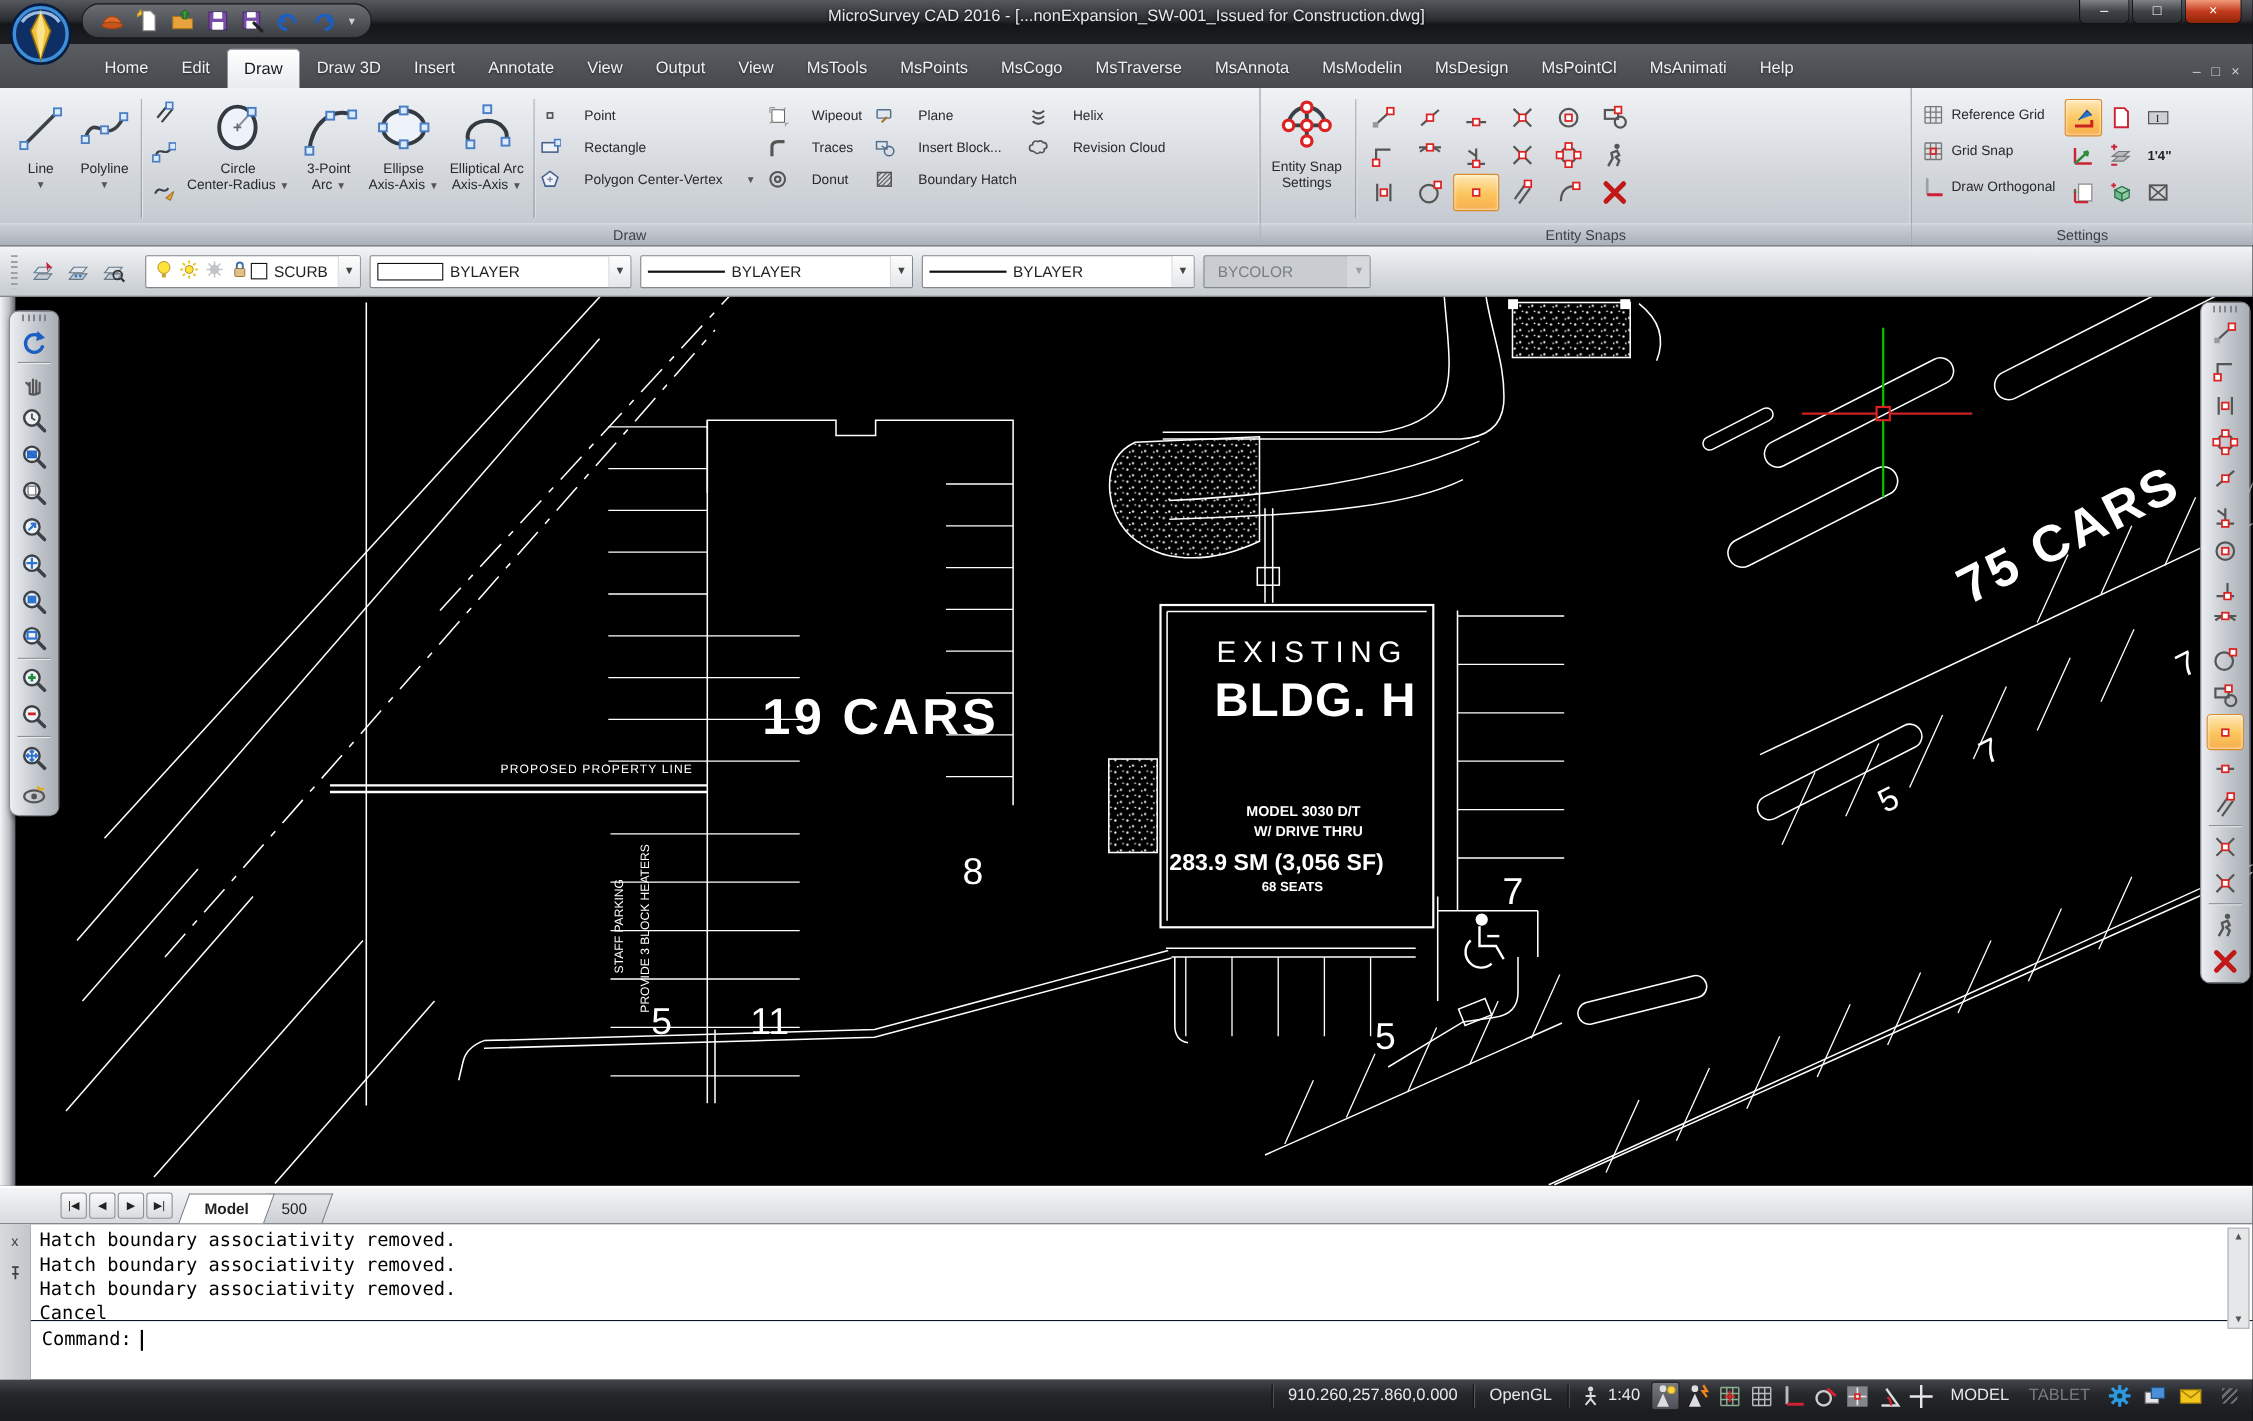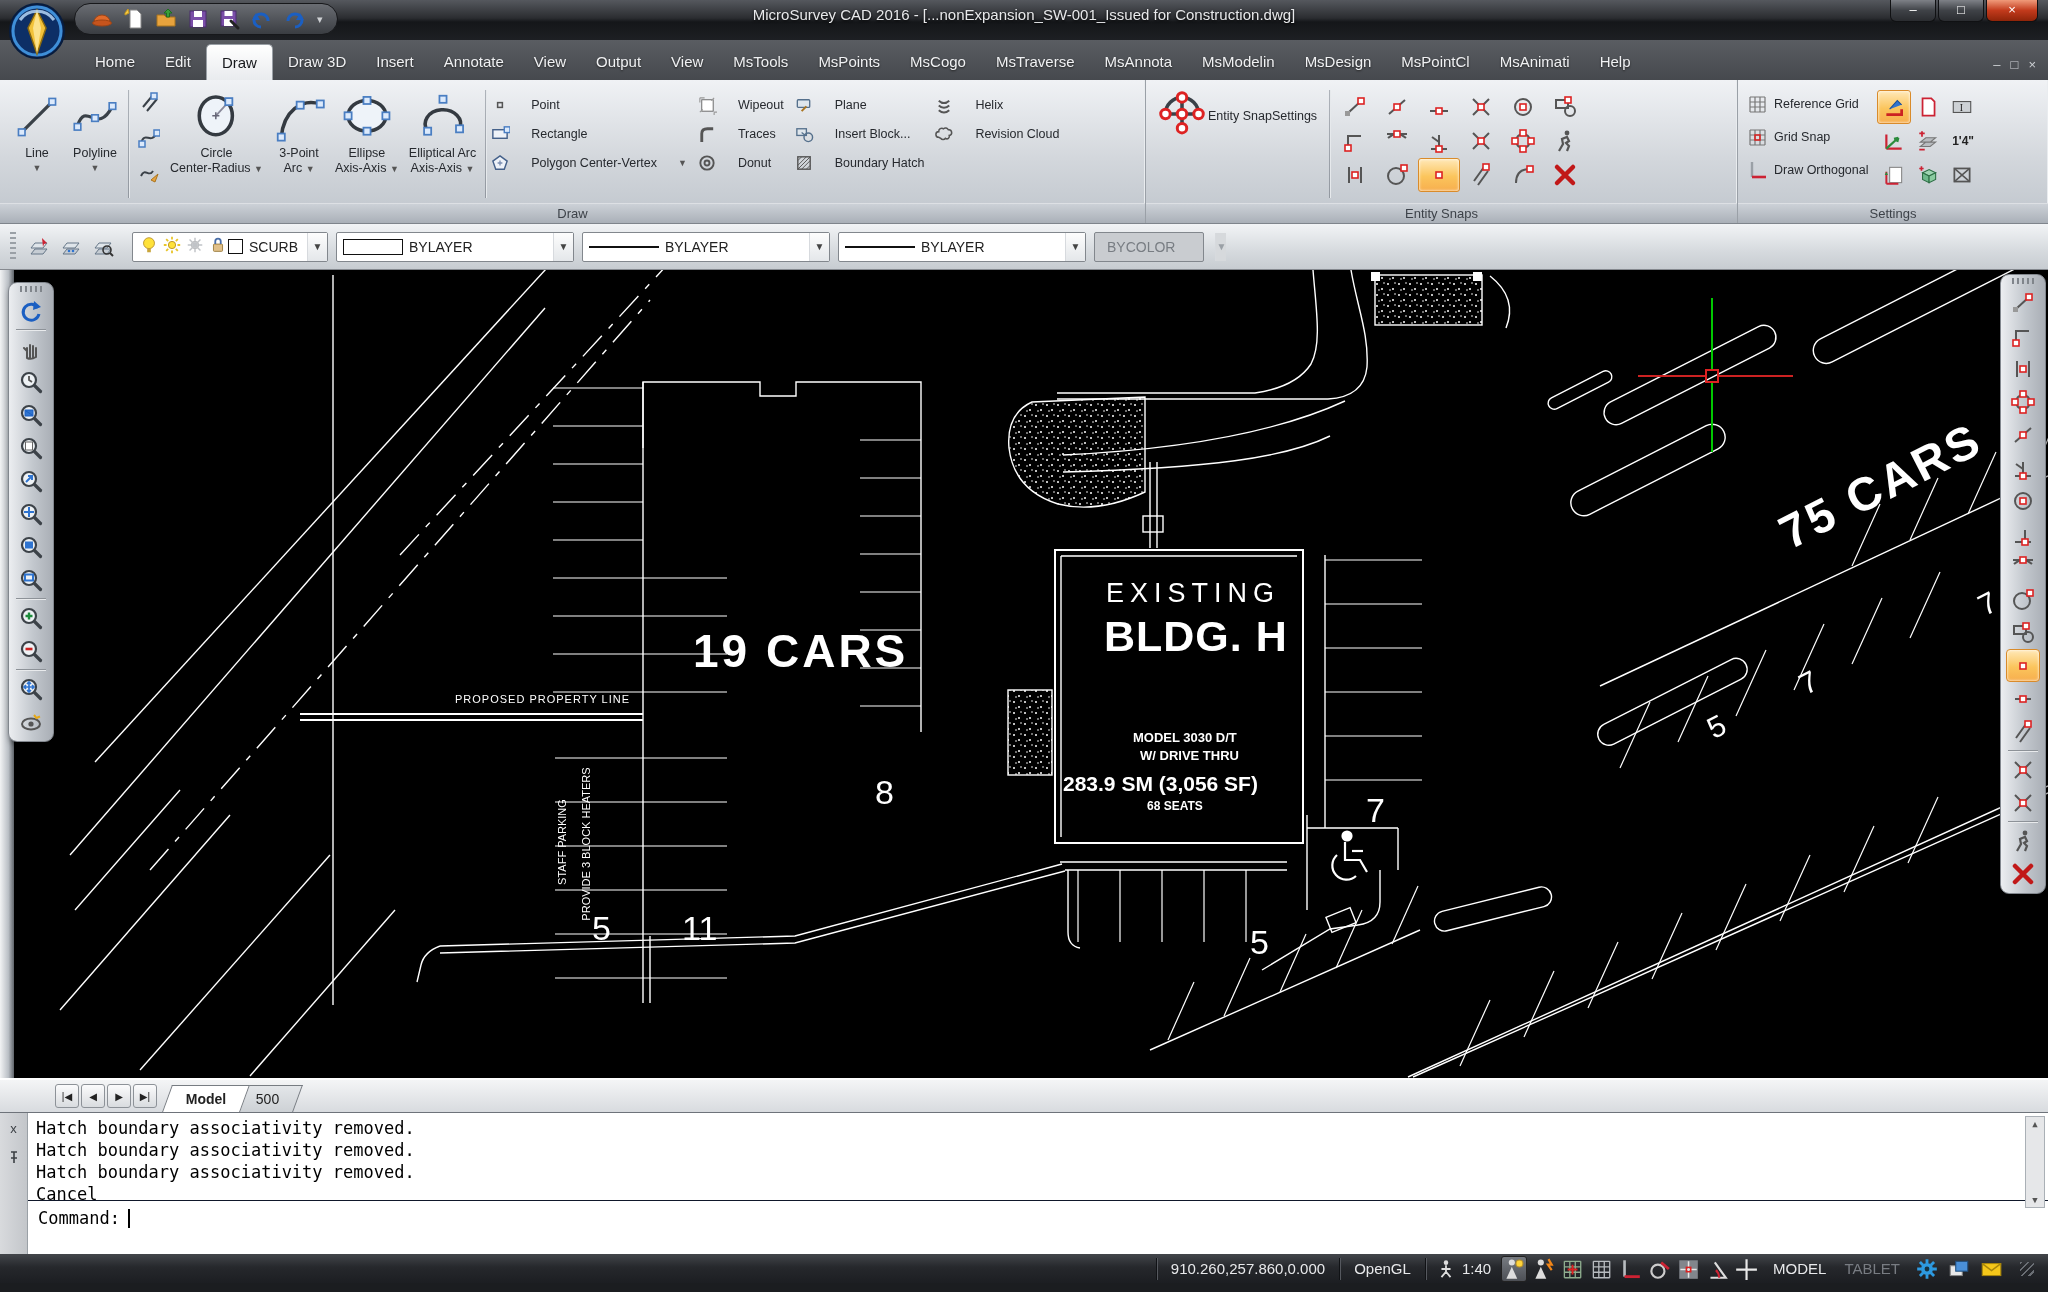--- a/index.html
+++ b/index.html
@@ -43,21 +43,21 @@
   .mini-col{display:flex;flex-direction:column;justify-content:space-between;height:104px;padding:2px 1px;}
   .mini-btn{width:30px;height:30px;display:flex;align-items:center;justify-content:center;border-radius:3px;}
   .dcols{display:flex;gap:10px;padding-top:4px;}
   .dcol{display:flex;flex-direction:column;}
   .small-item{display:flex;align-items:center;gap:21px;height:29px;font-size:12.5px;color:#26292e;white-space:nowrap;}
   .mini-arrow{font-size:9px;color:#555;}
   .snap-grid{display:grid;grid-template-columns:repeat(6,42px);grid-auto-rows:34px;margin-top:4px;}
   .snap-cell{display:flex;align-items:center;justify-content:center;border-radius:3px;}
   .snap-cell.hl,.sg-cell.hl,.tb-btn.hl{background:linear-gradient(#ffe8b8,#fbc55c 55%,#f7ae4e);
     border:1px solid #d98b2b;box-shadow:inset 0 0 3px #fff;}
-  .es-btn{display:flex;align-items:center;font-size:12.5px;color:#26292e;
+  .es-btn{display:flex;flex-direction:column;align-items:center;font-size:12.5px;color:#26292e;
     line-height:15px;padding:2px 8px 0 2px;}
   .set-rows{display:flex;flex-direction:column;gap:5px;padding-top:4px;}
   .set-row{display:flex;align-items:center;gap:6px;font-size:12.5px;color:#26292e;height:28px;white-space:nowrap;}
   .sg{display:grid;grid-template-columns:repeat(3,34px);grid-auto-rows:34px;margin:4px 0 0 8px;}
   .sg-cell{display:flex;align-items:center;justify-content:center;border-radius:3px;}
   
   .props{height:46px;background:linear-gradient(#f2f4f6,#d6dade 60%,#c7ccd1);border-bottom:1px solid #85898f;
     display:flex;align-items:center;gap:8px;padding:0 10px;}
   .grip{width:6px;height:30px;background:repeating-linear-gradient(#9aa0a6 0 2px,transparent 2px 5px);margin-right:2px;}
   .pt-icons{display:flex;gap:4px;margin-right:6px;}
@@ -719,21 +719,21 @@
     <div class="combo" style="width:248px;">
       <span class="lt-line"></span>
       <span class="val">BYLAYER</span>
       <span class="dd">▼</span>
     </div>
     <div class="combo" style="width:248px;">
       <span class="lt-line"></span>
       <span class="val">BYLAYER</span>
       <span class="dd">▼</span>
     </div>
-    <div class="combo disabled" style="width:110px;gap:40px;">
+    <div class="combo disabled" style="width:152px;gap:40px;">
       <span class="val">BYCOLOR</span>
       <span class="dd">▼</span>
     </div>
   </div>
 
   <div class="canvas-row">
     <svg id="cad" viewBox="0 0 2048 808" width="2048" height="808" style="display:block">
       <defs>
         <pattern id="dots" width="11" height="11" patternUnits="userSpaceOnUse">
           <circle cx="2" cy="3" r="1" fill="#fff"></circle>

